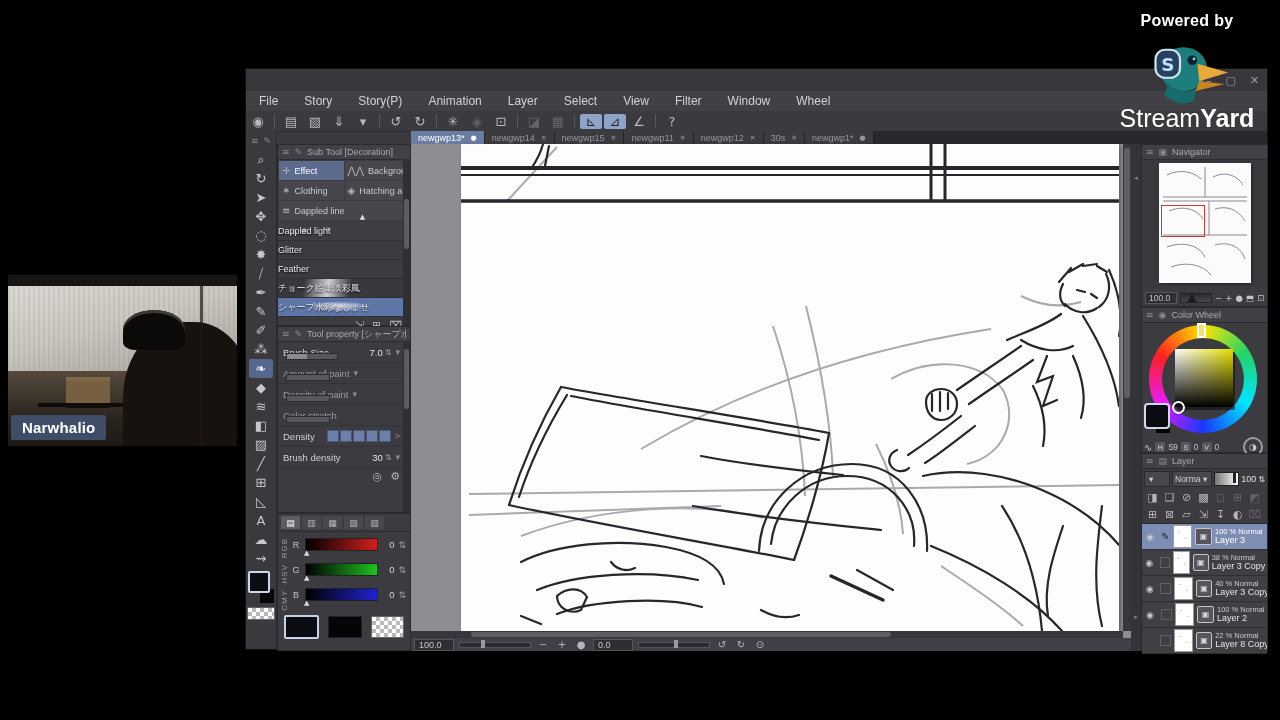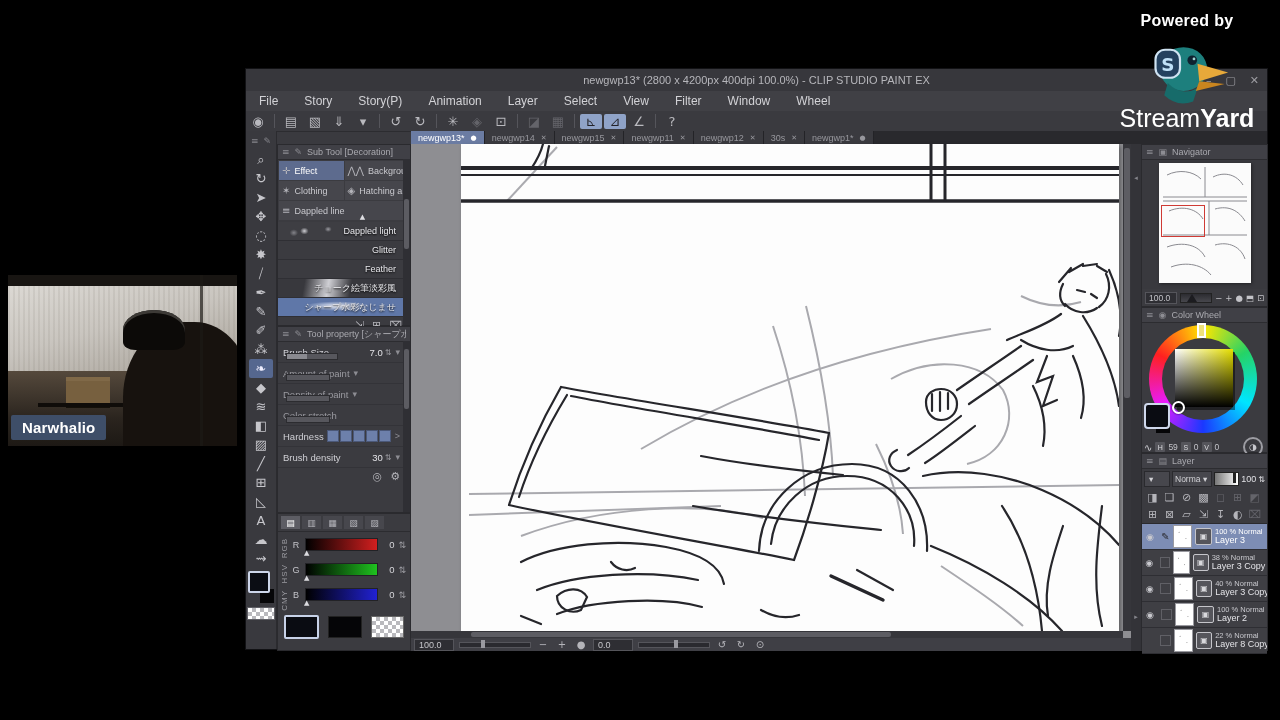--- a/index.html
+++ b/index.html
@@ -81,21 +81,21 @@
 
   
   #subtool{left:31px;top:75px;width:134px;height:182px;}
   .stgrid{display:grid;grid-template-columns:1fr 1fr;gap:1px;padding:1px;}
   .stg{height:19px;background:#46464c;display:flex;align-items:center;gap:4px;font-size:9px;
     color:#c9c9ce;padding:0 3px;overflow:hidden;white-space:nowrap;}
   .stg .gi{font-size:10px;color:#b4b4ba;}
   .stg.sel{background:#5d6b8e;color:#fff;}
   .stg.wide{grid-column:1 / span 2;}
   .brushlist{position:relative;margin-top:1px;}
-  .brow{height:18px;display:flex;align-items:center;justify-content:flex-end;padding-right:14px;
+  .brow{height:18px;display:flex;align-items:center;padding-right:14px;
     font-size:9px;color:#e8e8ec;border-bottom:1px solid #2f2f34;position:relative;overflow:hidden;}
   .brow .bg{position:absolute;inset:0;}
   .brow span{position:relative;text-shadow:0 1px 2px #000;}
   .b1{background:#3e3e43 radial-gradient(6px 5px at 20% 50%,#cfcfd4 0%,transparent 70%);}
   .b1 .bg{background:radial-gradient(5px 4px at 38% 40%,#9a9aa0,transparent 70%),radial-gradient(6px 5px at 12% 60%,#84848a,transparent 70%);}
   .b2 .bg{background:#36363b radial-gradient(2px 2px at 15% 40%,#fff,transparent 90%),radial-gradient(1.5px 1.5px at 30% 65%,#ddd,transparent 90%),radial-gradient(2px 2px at 45% 35%,#eee,transparent 90%),radial-gradient(1.5px 1.5px at 58% 55%,#ccc,transparent 90%);}
   .b3 .bg{background:#333338 radial-gradient(8px 4px at 18% 45%,#f2f2f2,transparent 75%),radial-gradient(7px 4px at 50% 65%,#e8e8e8,transparent 75%);}
   .b4 .bg{background:#38383d linear-gradient(100deg,transparent 20%,#cfcfd4 38%,transparent 55%);}
   .b5{background:#5f77a8;}
   .b5 .bg{background:radial-gradient(40px 6px at 45% 45%,#f4f7ff,transparent 80%);}
@@ -254,21 +254,20 @@
     <div class="cam-shelf"></div>
     <div class="cam-person"></div>
     <div class="cam-cap"></div>
     <div class="cam-edge"></div>
     <div id="cam-name">Narwhalio</div>
   </div>
 
   <div id="csp" class="abs">
 
     <div id="titlebar">
-      <span>newgwp13* (2800 x 4200px 400dpi 100.0%) - CLIP STUDIO PAINT EX</span>
       <span id="winctl">
         <span class="g">–</span>
         <span class="g">▢</span>
         <span class="g">✕</span>
       </span>
     </div>
 
     <div id="menubar">
       <span>File</span>
       <span>Story</span>
@@ -454,21 +453,21 @@
       <div class="tprow dim">
         <span class="lbl">Density of paint</span>
         <span class="minibar"></span>
         <span class="side g">▾</span>
       </div>
       <div class="tprow dim">
         <span class="lbl">Color stretch</span>
         <span class="minibar"></span>
       </div>
       <div class="tprow">
-        <span class="lbl">Hardness</span>
+        <span class="lbl">Density</span>
         <span class="hard">
             <i></i>
             <i></i>
             <i></i>
             <i></i>
             <i></i>
           </span>
         <span class="side">&gt;</span>
       </div>
       <div class="tprow">

